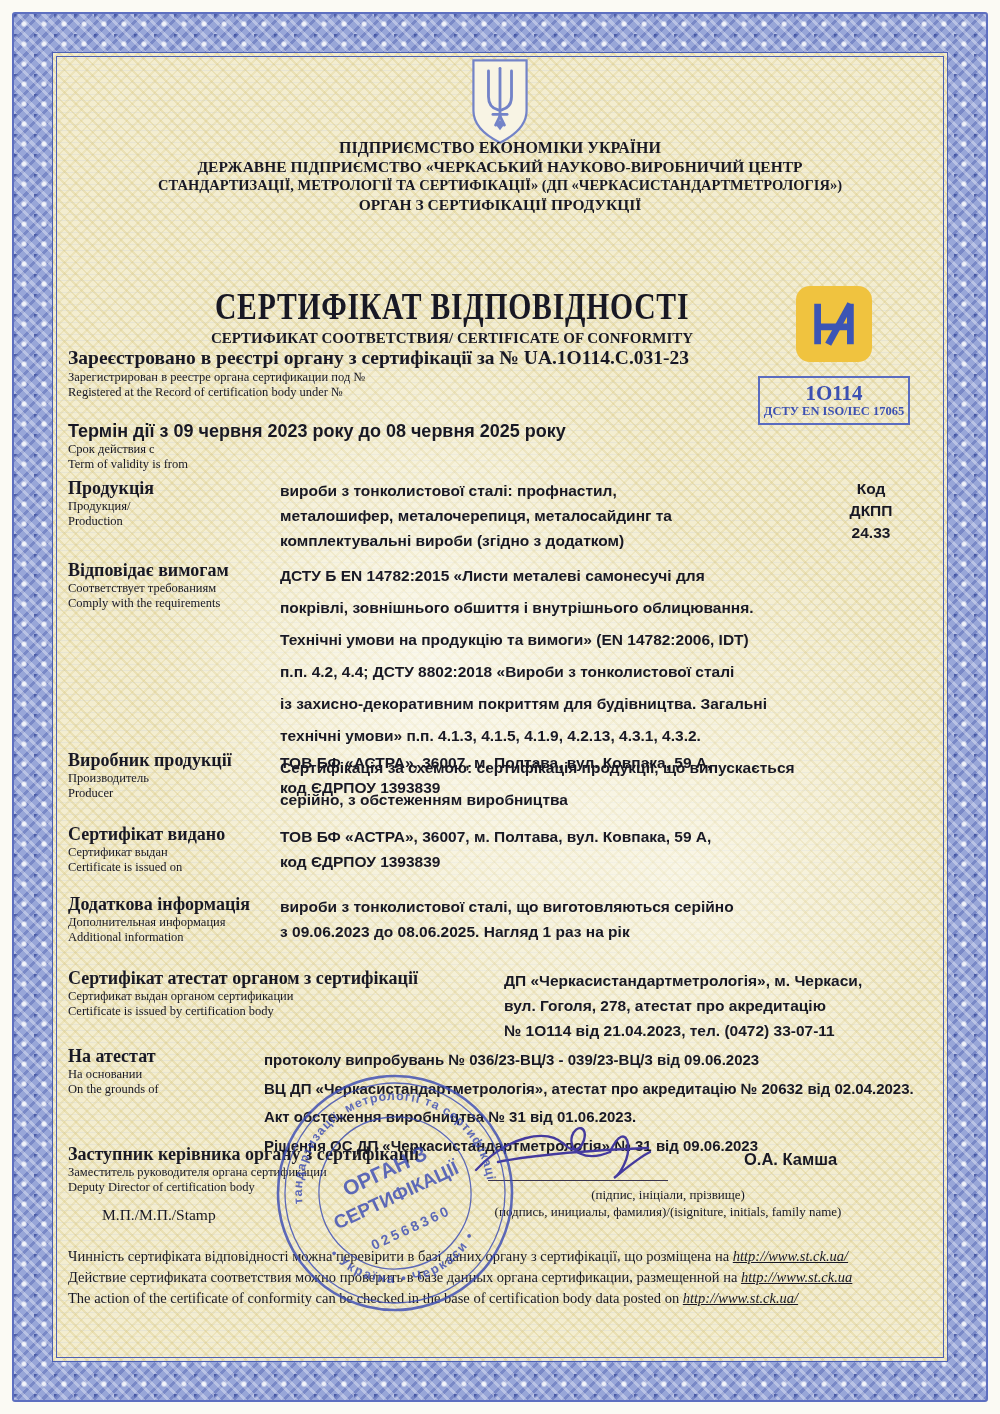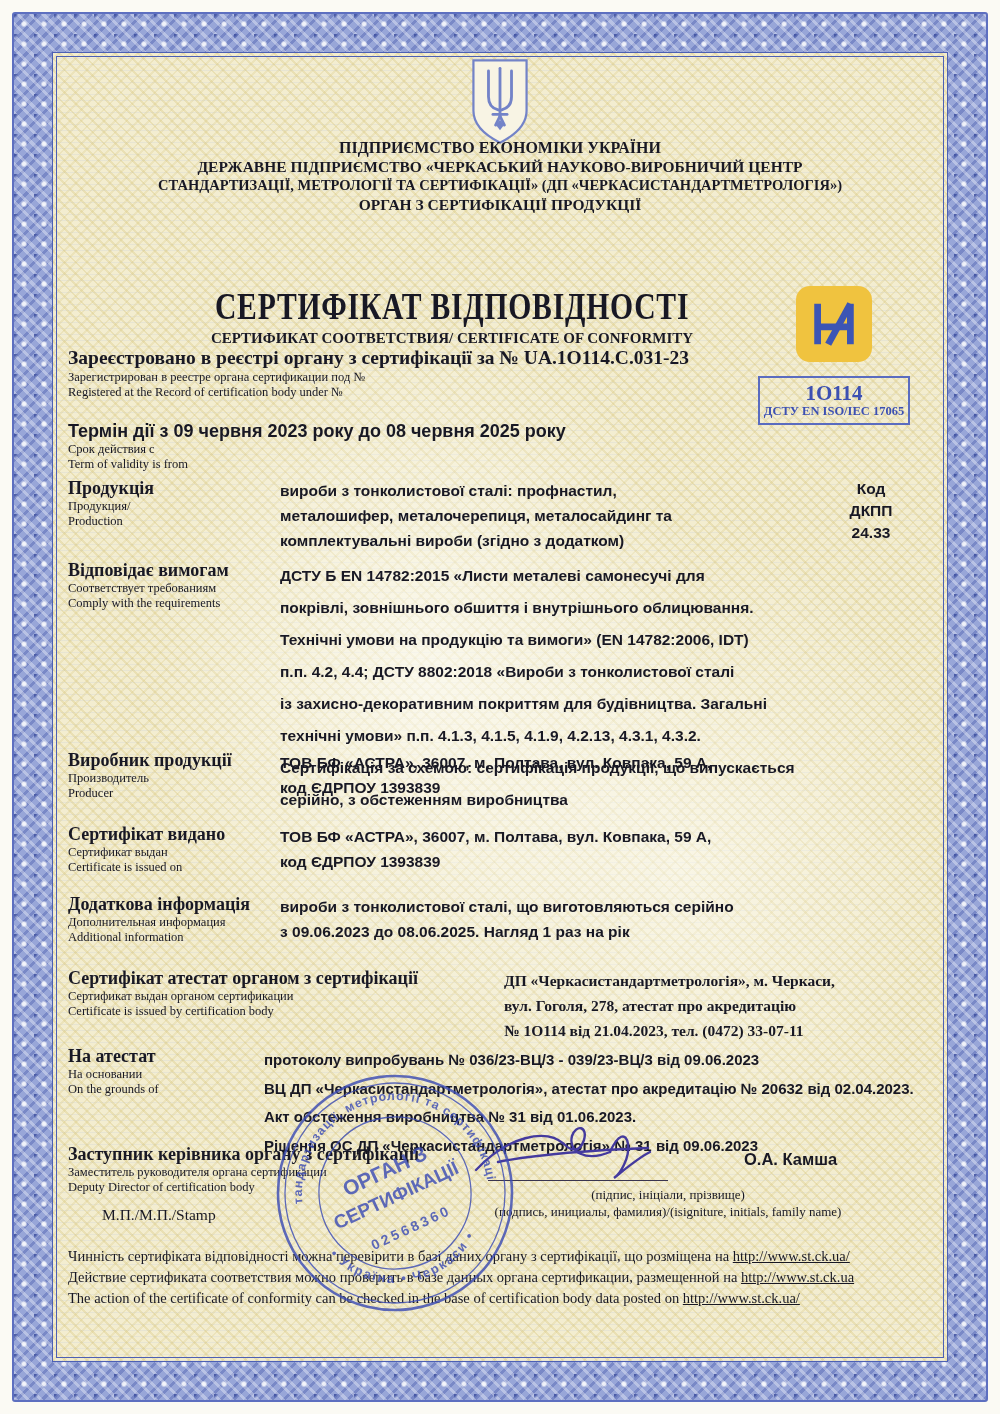--- a/index.html
+++ b/index.html
@@ -54,37 +54,37 @@
   .lbl-main{font-size:18px;font-weight:bold;line-height:21px;}
   .val{position:absolute;left:212px;top:0;right:130px;
     font-family:"Liberation Sans",sans-serif;font-weight:bold;font-size:15.5px;
     line-height:25px;white-space:pre-line;}
   .val.tight{line-height:32px;right:10px;}
   .val.wide{right:0;}
   .code-box{position:absolute;right:6px;top:0;width:110px;text-align:center;
     font-family:"Liberation Sans",sans-serif;font-weight:bold;font-size:15.5px;line-height:22px;white-space:pre-line;}
 
   .grounds-val{left:196px;right:0;font-size:15px;line-height:28.5px;}
-  .issuedby-val{left:436px;right:0;font-family:Liberation Serif, serif;}
+  .issuedby-val{left:436px;right:0;}
 
   .sig-sec{height:120px;}
   .sig-pos{position:absolute;left:0;top:4px;}
   .mp-note{position:absolute;left:34px;top:66px;font-size:15.5px;}
   .sig-art{position:absolute;left:400px;top:-22px;width:230px;height:70px;}
   .sig-line{position:absolute;left:420px;top:40px;width:180px;border-bottom:1.5px solid #3a3550;}
   .sig-name{position:absolute;left:676px;top:10px;font-family:"Liberation Sans",sans-serif;
     font-weight:bold;font-size:16.5px;}
   .sig-captions{position:absolute;left:300px;top:46px;width:600px;text-align:center;
     font-size:13px;line-height:17px;}
 
   .stamp{position:absolute;left:218px;top:1016px;width:250px;height:250px;
     opacity:.82;transform:rotate(-8deg);z-index:5;}
 
   .footer-line{font-size:14.5px;line-height:21px;}
-  .flink{text-decoration:underline;}
+  .flink{text-decoration:underline;font-style:italic;}
 </style>
 </head>
 <body>
 
 <div class="page">
   <div class="band"></div>
   <div class="inner"></div>
 
   <div class="content">
 

